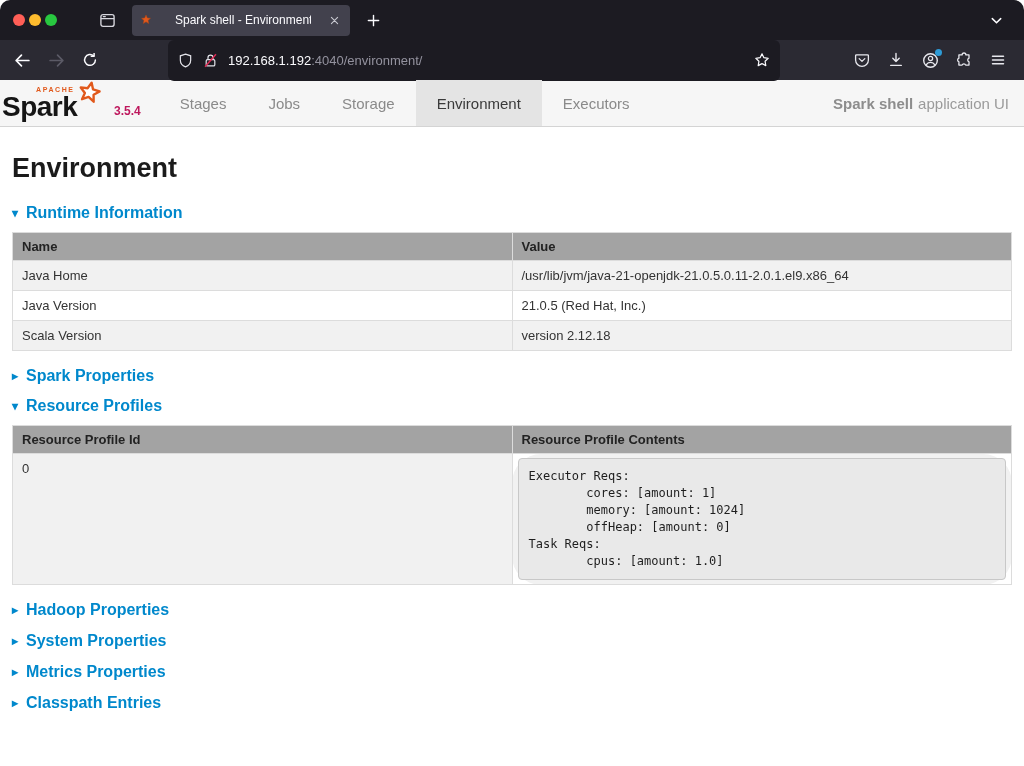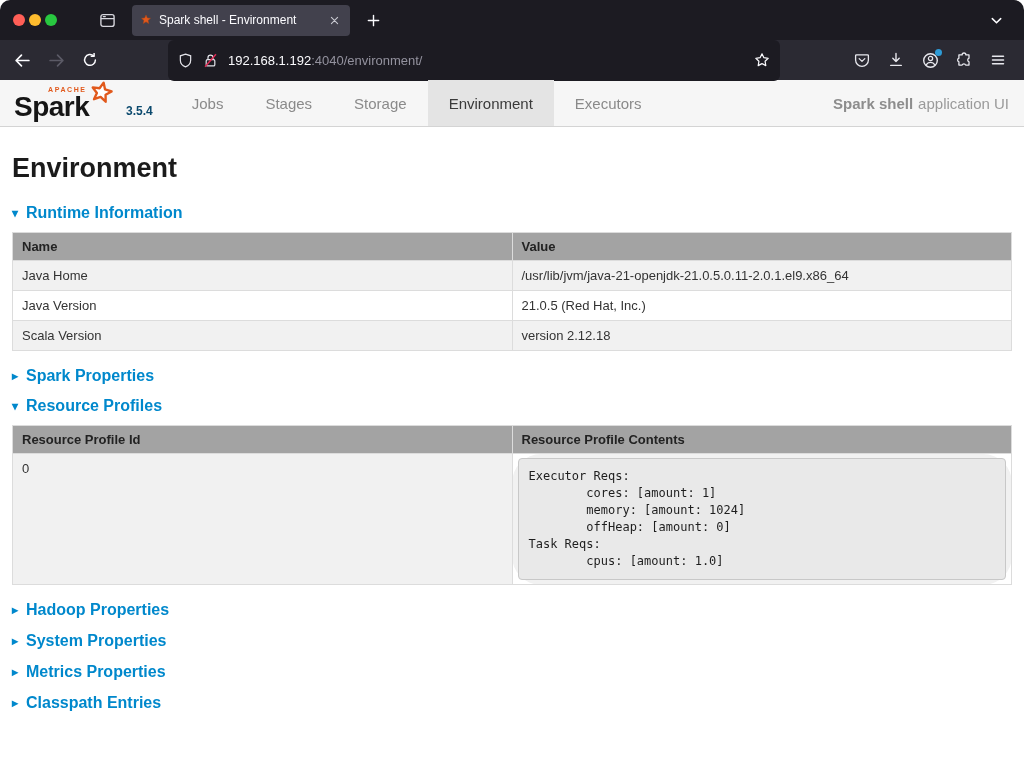--- a/index.html
+++ b/index.html
@@ -7,21 +7,21 @@
   body { width:1024px; height:766px; font-family:"Liberation Sans", sans-serif; }
   .window { width:1024px; height:766px; border-radius:10px 10px 0 0; overflow:hidden; background:#fff; }
 
   
   .titlebar { height:40px; background:#1c1b22; display:flex; align-items:center; }
   .traffic { display:flex; gap:4px; padding-left:13px; }
   .dot { width:12px; height:12px; border-radius:50%; }
   .dot.red { background:#ff5f57; } .dot.yellow { background:#febc2e; } .dot.green { background:#28c840; }
   .fxview { margin-left:42px; color:#d7d7de; display:flex; align-items:center; }
   .btab { margin-left:16px; width:218px; height:31px; background:#42414d; border-radius:4px;
-          display:flex; align-items:center; padding:0 8px; color:#fbfbfe; font-size:12px; }
+          display:flex; align-items:center; padding:0 8px; color:#fbfbfe; font-size:12px;gap:16px; }
   .btab .fav { margin-right:7px; display:flex; }
   .btab .ttl { flex:1; white-space:nowrap; overflow:hidden; }
   .btab .cls { color:#c9c9d1; display:flex; padding:2px; }
   .newtab { margin-left:16px; color:#fbfbfe; display:flex; }
   .tabchev { margin-left:auto; margin-right:20px; color:#fbfbfe; display:flex; }
 
   .toolbar { height:40px; background:#2b2a33; display:flex; align-items:center; padding:0 10px 0 6px; }
   .navbtn { width:32px; height:32px; display:flex; align-items:center; justify-content:center; color:#fbfbfe; border-radius:4px; }
   .navbtn + .navbtn { margin-left:2px; }
   .navbtn.disabled { color:#5b5a66; }
@@ -32,25 +32,25 @@
   .urltext { white-space:nowrap; }
   .urltext .domain { color:#fbfbfe; }
   .urltext .path { color:#93929e; }
   .urlbar .star { margin-left:auto; color:#fbfbfe; display:flex; }
   .cluster { margin-left:auto; display:flex; align-items:center; }
   .cluster .navbtn { color:#e8e8ee; position:relative; }
   .baddge { position:absolute; top:5px; right:4px; width:7px; height:7px; border-radius:50%; background:#2e9bd6; }
 
   
   .spark-nav { height:47px; background:#f6f6f6; border-bottom:1px solid #d4d4d4; display:flex; align-items:stretch; }
-  .logo { position:relative; width:112px; margin-left:12px; }
+  .logo { position:relative; width:112px; }
   .logo .apache { position:absolute; top:6px; left:36px; font-size:7px; font-weight:bold; color:#e1591c; letter-spacing:1.6px; }
   .logo .word { position:absolute; bottom:3px; left:2px; font-size:28px; font-weight:bold; color:#161616; letter-spacing:-0.5px; }
   .logo .lstar { position:absolute; top:0px; left:76px; transform:rotate(12deg); }
-  .sver { align-self:flex-end; padding:0 0 8px 2px; font-size:12px; font-weight:bold; color:#0c4a6e; }
+  .sver { align-self:flex-end; padding:0 0 8px 2px; font-size:12px; font-weight:bold; color:#be185d; }
   .nav-tabs { display:flex; margin-left:18px; }
   .nav-tab { display:flex; align-items:center; padding:0 21px; font-size:15px; color:#8a8a8a; cursor:pointer; }
   .nav-tab.active { background:#e4e4e4; color:#3a3a3a; }
   .app-label { margin-left:auto; display:flex; align-items:center; padding-right:15px; font-size:15px; color:#9a9a9a; }
   .app-label .an { font-weight:bold; color:#8d8d8d; margin-right:5px; }
 
   
   .content { padding:18px 12px 0; background:#fff; }
   .page-title { font-size:27px; font-weight:bold; color:#1b1b1b; margin:8px 0 20px; }
   .sec { display:flex; align-items:center; color:#0088cc; font-weight:bold; font-size:16px; cursor:pointer; text-decoration:none; }
@@ -189,22 +189,22 @@
       <span class="apache">APACHE</span>
       <span class="word">Spark</span>
       <span class="lstar">
         <svg width="26" height="26" viewBox="0 0 24 24">
             <path d="M12 2.2l2.6 5.8 6.3.6-4.8 4.2 1.4 6.2-5.5-3.3-5.5 3.3 1.4-6.2L3.1 8.6l6.3-.6z" fill="#fff" stroke="#e1591c" stroke-width="2.2" stroke-linejoin="round"></path>
           </svg>
       </span>
     </div>
     <span class="sver">3.5.4</span>
     <nav class="nav-tabs">
+        <div class="nav-tab">Stages</div>
         <div class="nav-tab">Jobs</div>
-        <div class="nav-tab">Stages</div>
         <div class="nav-tab">Storage</div>
         <div class="nav-tab active">Environment</div>
         <div class="nav-tab">Executors</div>
       </nav>
     <div class="app-label">
       <span class="an">Spark shell</span>
       <span>application UI</span>
     </div>
   </div>
 

